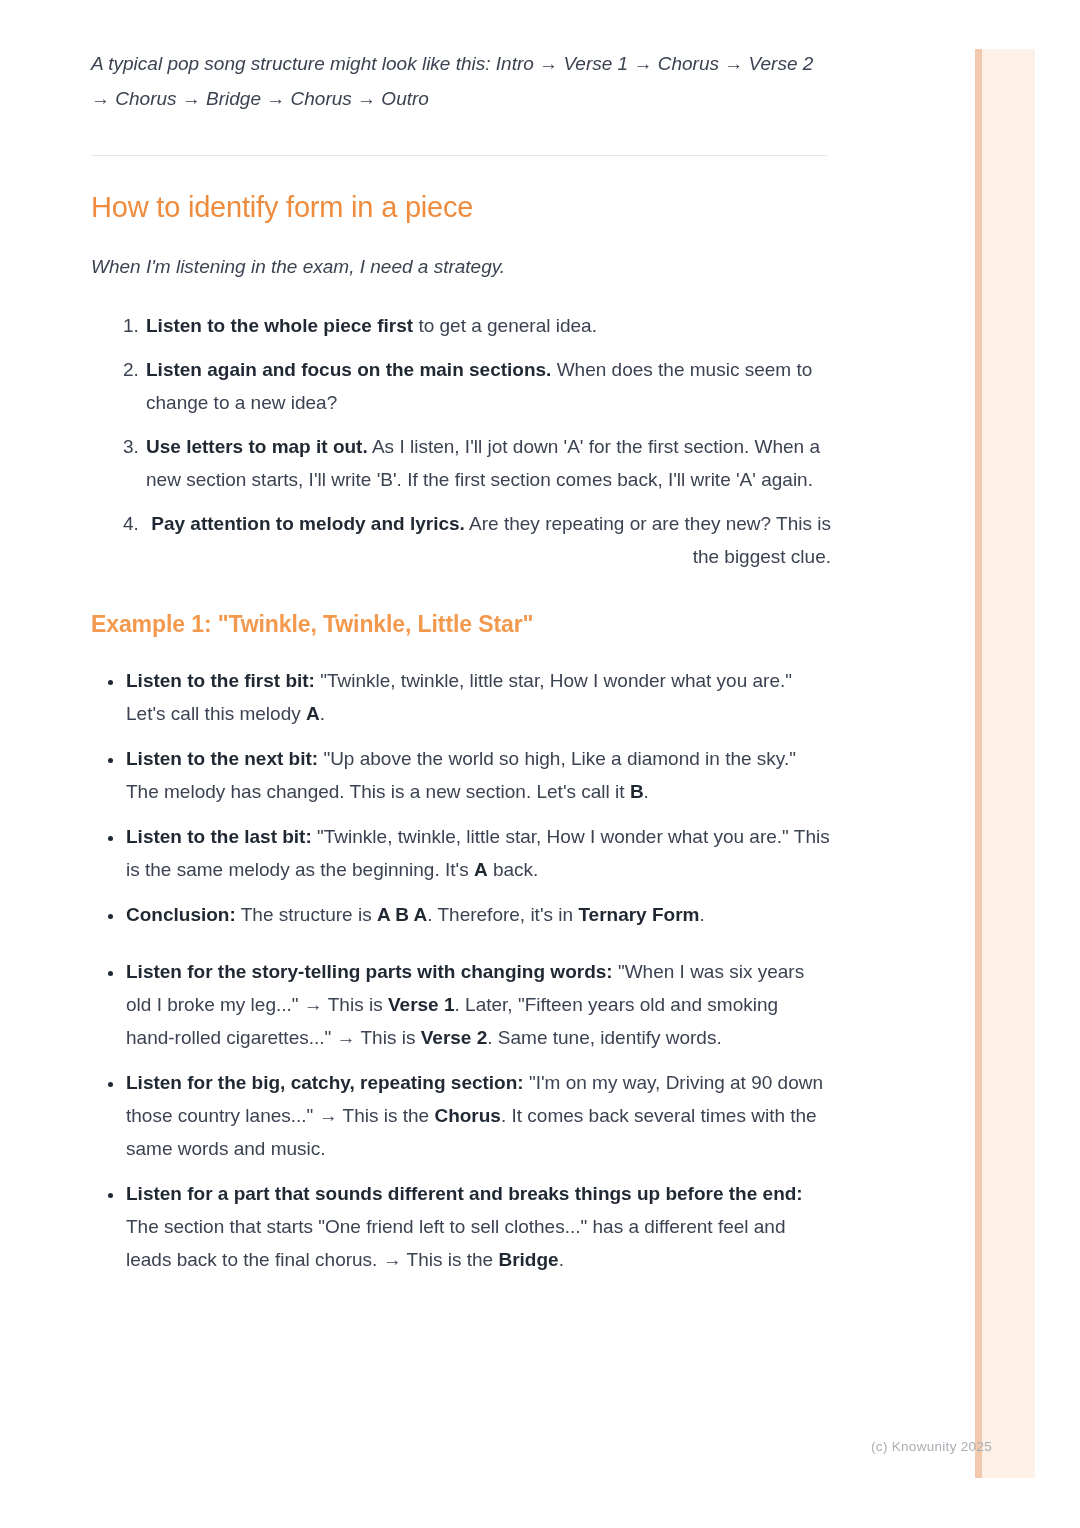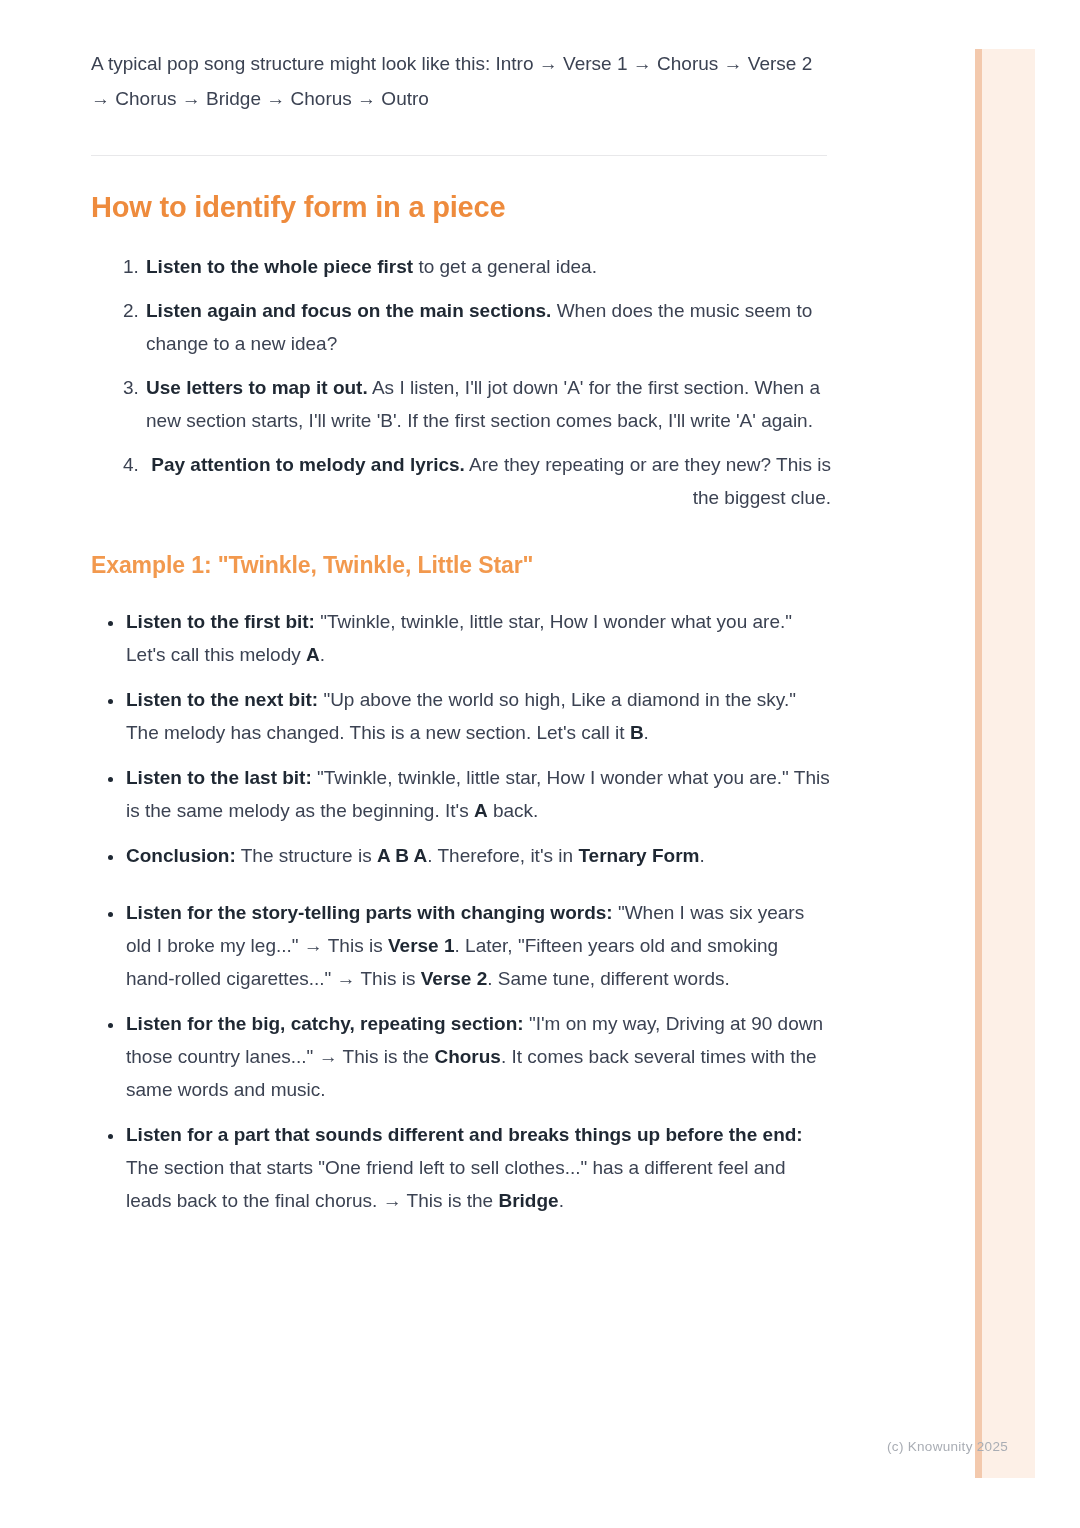--- a/index.html
+++ b/index.html
@@ -19,29 +19,29 @@
     width:1080px;height:1528px;position:relative;overflow:hidden;
     background:var(--page-bg);
     font-family:"Liberation Sans", sans-serif;
     color:var(--body-text);
     -webkit-font-smoothing:antialiased;
   }
   .content{
     position:absolute;left:91px;top:46px;width:740px;
   }
   .body-text{
-    font-size:19px;line-height:35px;margin:0;color:var(--body-text);
+    font-size:19px;line-height:35px;margin:0;color:var(--body-text);font-style:italic;
   }
   hr.divider{
     border:none;border-top:1px solid var(--divider);
     margin:39px 0 0 0;width:736px;
   }
   h2.section-heading{
     margin:34px 0 0 0;
-    font-size:29px;line-height:34px;font-weight:bold;
+    font-size:29px;line-height:34px;font-weight:normal;
     color:var(--heading-orange);
     letter-spacing:-0.2px;
   }
   p.strategy-intro{
     margin:26px 0 0 0;font-size:19px;line-height:33px;
   }
   ol.steps{
     margin:26px 0 0 0;padding-left:33px;
     font-size:19px;line-height:33px;
   }
@@ -65,58 +65,59 @@
   b{font-weight:bold;color:var(--bold-text);}
   .stripe{
     position:absolute;left:975px;top:49px;width:60px;height:1429px;
     background:var(--stripe-fill);
   }
   .stripe-line{
     position:absolute;left:0;top:0;width:7px;height:100%;
     background:var(--stripe-line);
   }
   .footer{
-    position:absolute;top:1438px;right:72px;
+    position:absolute;top:1438px;right:88px;
     font-size:13.5px;line-height:18px;
     color:var(--footer-text);
     letter-spacing:0.3px;
     z-index:2;
   }
 </style>
 </head>
 <body>
 
 <div class="content">
 
   <p class="body-text">A typical pop song structure might look like this: Intro → Verse 1 → Chorus → Verse 2 → Chorus → Bridge → Chorus → Outro</p>
 
   <hr class="divider">
 
   <h2 class="section-heading">How to identify form in a piece</h2>
 
+  <p class="strategy-intro body-text">When I'm listening in the exam, I need a strategy.</p>
 
   <ol class="steps">
       <li><b>Listen to the whole piece first</b><span> to get a general idea.</span></li>
       <li><b>Listen again and focus on the main sections.</b><span> When does the music seem to change to a new idea?</span></li>
       <li><b>Use letters to map it out.</b><span> As I listen, I'll jot down 'A' for the first section. When a new section starts, I'll write 'B'. If the first section comes back, I'll write 'A' again.</span></li>
       <li><b>Pay attention to melody and lyrics.</b><span> Are they repeating or are they new? This is the biggest clue.</span></li>
     </ol>
 
   <h3 class="example-heading">Example 1: "Twinkle, Twinkle, Little Star"</h3>
 
   <ul class="bullets">
       <li><b>Listen to the first bit:</b><span> "Twinkle, twinkle, little star, How I wonder what you are." Let's call this melody </span><b>A</b><span>.</span></li>
       <li><b>Listen to the next bit:</b><span> "Up above the world so high, Like a diamond in the sky." The melody has changed. This is a new section. Let's call it </span><b>B</b><span>.</span></li>
       <li><b>Listen to the last bit:</b><span> "Twinkle, twinkle, little star, How I wonder what you are." This is the same melody as the beginning. It's </span><b>A</b><span> back.</span></li>
       <li><b>Conclusion:</b><span> The structure is </span><b>A B A</b><span>. Therefore, it's in </span><b>Ternary Form</b><span>.</span></li>
     </ul>
 
 
   <ul class="bullets">
-      <li><b>Listen for the story-telling parts with changing words:</b><span> "When I was six years old I broke my leg..." → This is </span><b>Verse 1</b><span>. Later, "Fifteen years old and smoking hand-rolled cigarettes..." → This is </span><b>Verse 2</b><span>. Same tune, different words.</span></li>
+      <li><b>Listen for the story-telling parts with changing words:</b><span> "When I was six years old I broke my leg..." → This is </span><b>Verse 1</b><span>. Later, "Fifteen years old and smoking hand-rolled cigarettes..." → This is </span><b>Verse 2</b><span>. Same tune, identify words.</span></li>
       <li><b>Listen for the big, catchy, repeating section:</b><span> "I'm on my way, Driving at 90 down those country lanes..." → This is the </span><b>Chorus</b><span>. It comes back several times with the same words and music.</span></li>
       <li><b>Listen for a part that sounds different and breaks things up before the end:</b><span> The section that starts "One friend left to sell clothes..." has a different feel and leads back to the final chorus. → This is the </span><b>Bridge</b><span>.</span></li>
     </ul>
 
 </div>
 
 <div class="stripe">
   <div class="stripe-line"></div>
 </div>
 

